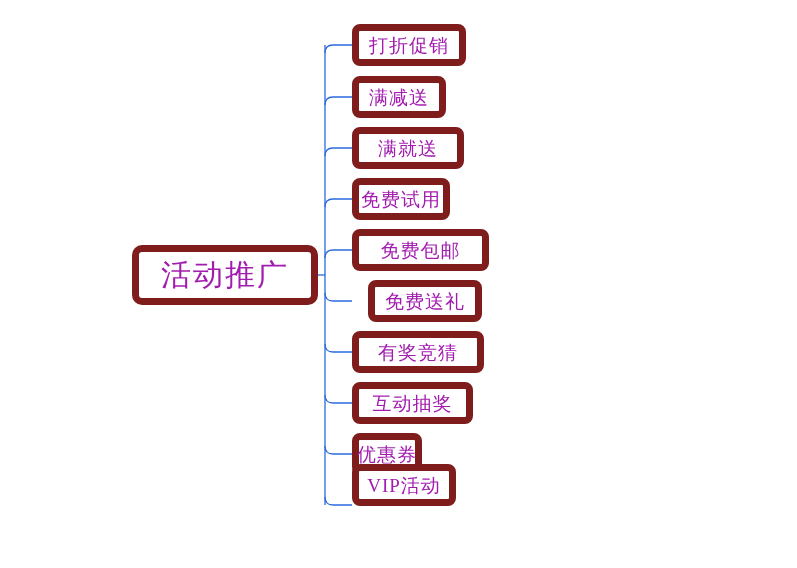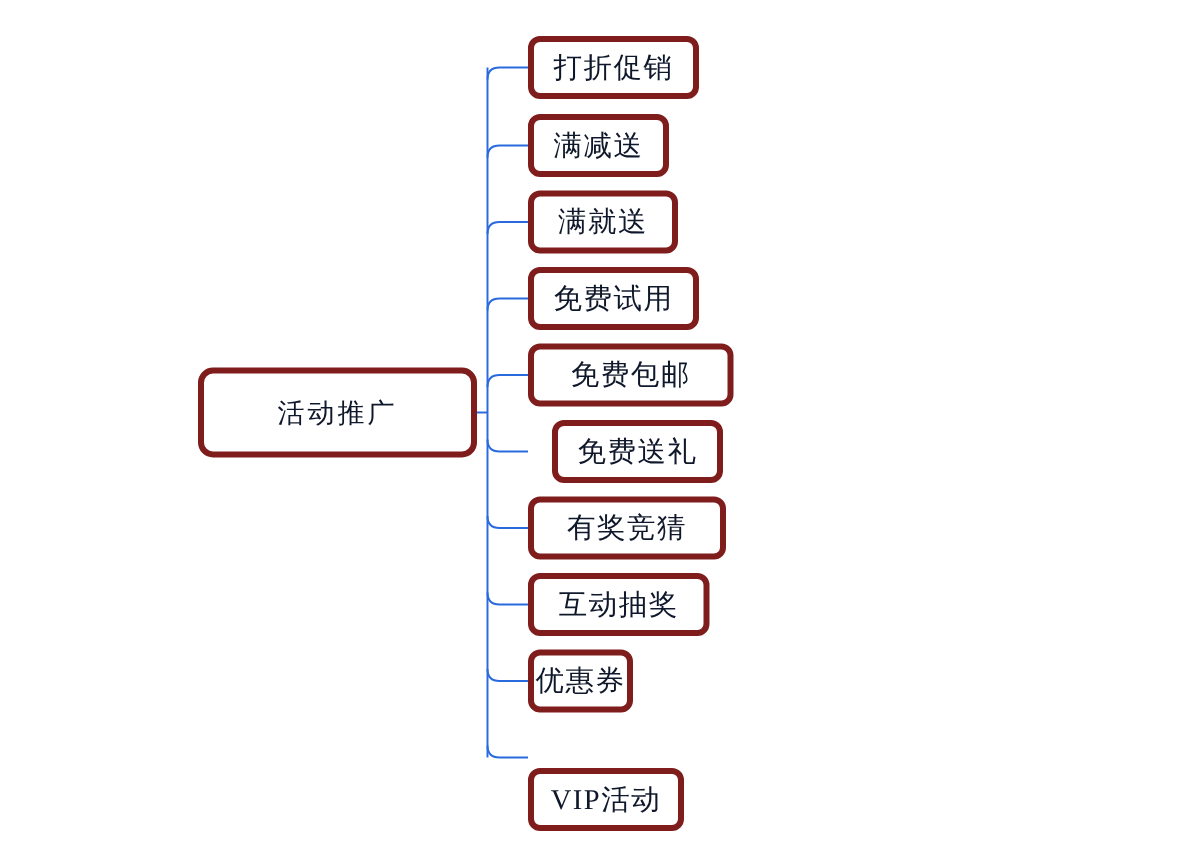--- a/index.html
+++ b/index.html
@@ -27,36 +27,36 @@
     left: 0;
     top: 0;
     width: 797px;
     height: 568px;
     pointer-events: none;
   }
   .node {
     position: absolute;
     box-sizing: border-box;
     background: #ffffff;
-    border: 4px solid #7f1d1d;
+    border: 7px solid #7f1d1d;
     border-radius: 8px;
     display: flex;
     align-items: center;
     justify-content: center;
-    color: #0f172a;
+    color: #a21caf;
     line-height: 1;
     white-space: nowrap;
   }
   .node-root {
     left: 132px;
     top: 245px;
     width: 186px;
     height: 60px;
     border-radius: 10px;
-    font-size: 18px;
+    font-size: 30px;
     letter-spacing: 2px;
   }
   .node-child {
     height: 42px;
     font-size: 19px;
     letter-spacing: 1px;
   }
   .node-child.latin-lead {
     font-family: "Liberation Serif", "DejaVu Serif", serif;
   }
@@ -88,39 +88,39 @@
     <span>活动推广</span>
   </div>
 
   <div id="child-nodes">
       <div class="node node-child" style="left: 352px; top: 24px; width: 114px;">
         <span>打折促销</span>
       </div>
       <div class="node node-child" style="left: 352px; top: 76px; width: 94px;">
         <span>满减送</span>
       </div>
-      <div class="node node-child" style="left: 352px; top: 127px; width: 100px;">
+      <div class="node node-child" style="left: 352px; top: 127px; width: 112px;">
         <span>满就送</span>
       </div>
-      <div class="node node-child" style="left: 352px; top: 178px; width: 114px;">
+      <div class="node node-child" style="left: 352px; top: 178px; width: 98px;">
         <span>免费试用</span>
       </div>
       <div class="node node-child" style="left: 352px; top: 229px; width: 137px;">
         <span>免费包邮</span>
       </div>
       <div class="node node-child" style="left: 368px; top: 280px; width: 114px;">
         <span>免费送礼</span>
       </div>
       <div class="node node-child" style="left: 352px; top: 331px; width: 132px;">
         <span>有奖竞猜</span>
       </div>
       <div class="node node-child" style="left: 352px; top: 382px; width: 121px;">
         <span>互动抽奖</span>
       </div>
       <div class="node node-child" style="left: 352px; top: 433px; width: 70px;">
         <span>优惠券</span>
       </div>
-      <div class="node node-child latin-lead" style="left: 352px; top: 512px; width: 104px;">
+      <div class="node node-child latin-lead" style="left: 352px; top: 464px; width: 104px;">
         <span>VIP<span class="cjk-part">活动</span></span>
       </div>
     </div>
 
 </div>
 
 </body></html>

